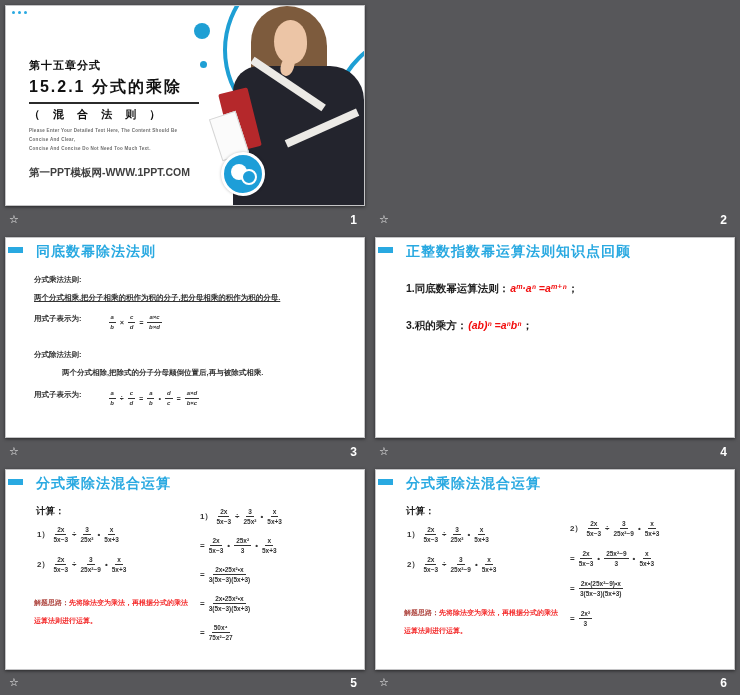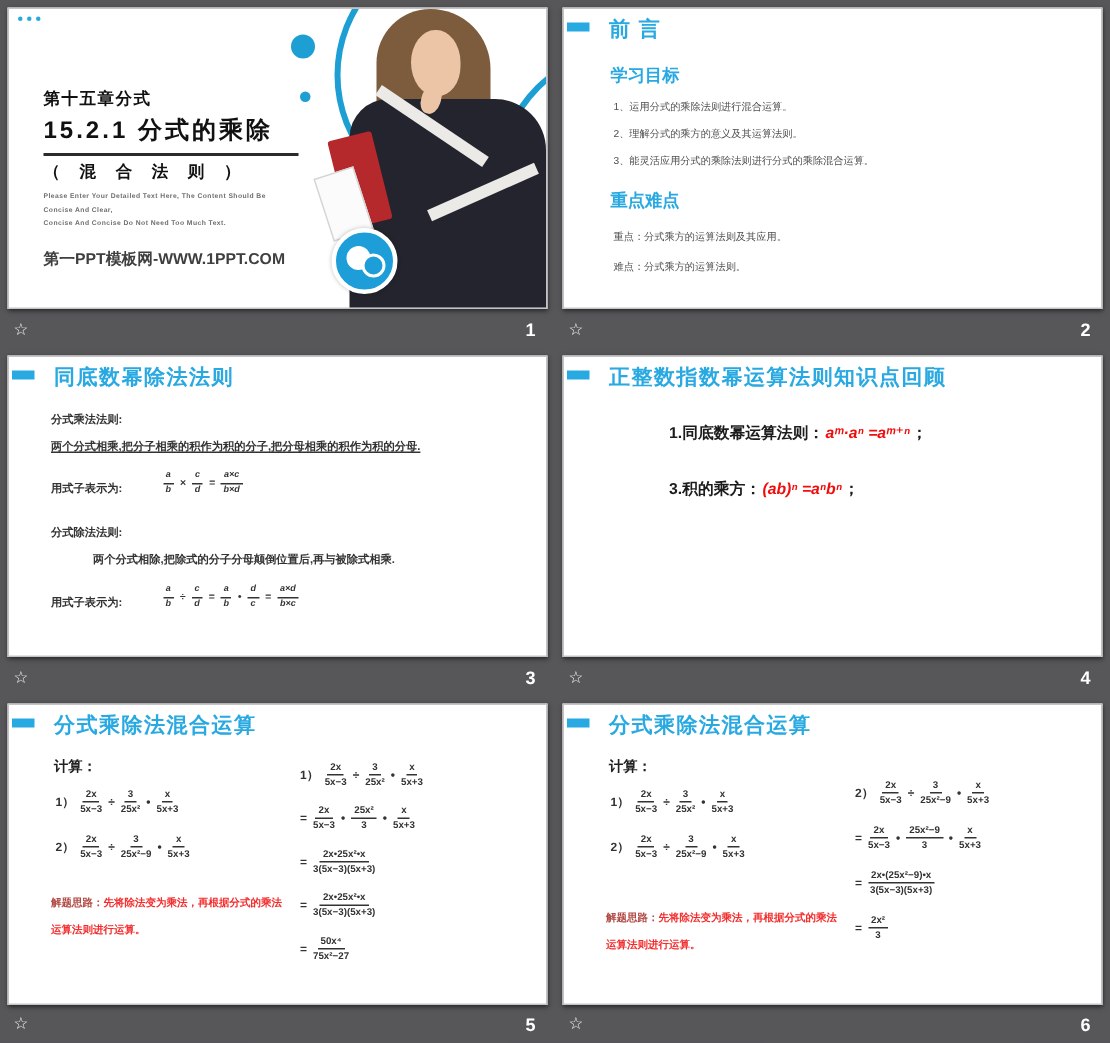--- a/index.html
+++ b/index.html
@@ -59,28 +59,28 @@
   .h2blue{position:absolute;left:31px;color:#29A9E1;font-weight:bold;font-size:11.5px;}
   .s2 .hGoal{top:37px;} .s2 .hKey{top:120px;}
   .s2 .goals{position:absolute;left:33px;top:60px;display:flex;flex-direction:column;gap:8px;}
   .s2 .keys{position:absolute;left:33px;top:147px;display:flex;flex-direction:column;gap:10px;}
   .s2 .li{font-size:6.8px;color:#4f4f52;}
 
   
   .s3 .line{position:absolute;left:28px;font-size:7.5px;font-weight:bold;color:#333;white-space:nowrap;}
   .s3 .l1{top:37px;} .s3 .l2{top:55px;text-decoration:underline;} .s3 .l4{top:112px;} .s3 .l5{top:130px;padding-left:28px;}
   .s3 .exprA{top:76px;} .s3 .exprB{top:152px;}
-  .s3 .expr{position:absolute;left:28px;display:flex;align-items:flex-end;gap:26px;
+  .s3 .expr{position:absolute;left:28px;display:flex;align-items:flex-start;gap:26px;
     font-size:7.5px;font-weight:bold;color:#333;}
   .s3 .mrow{font-size:7px;font-style:italic;}
   .s3 .frac{font-size:6px;}
 
   
   .s4 .rules{position:absolute;left:30px;top:44px;display:flex;flex-direction:column;gap:23px;}
-  .s4 .rule{font-size:10.5px;font-weight:bold;color:#1c1c1c;white-space:nowrap;margin-left:40px;}
+  .s4 .rule{font-size:10.5px;font-weight:bold;color:#1c1c1c;white-space:nowrap;}
   .s4 .rf{color:#F20D0D;font-style:italic;padding:0 1px;}
 
   
   .calc{position:absolute;left:30px;top:35px;font-size:9.5px;font-weight:bold;color:#222;}
   .probs{position:absolute;left:30px;top:56px;display:flex;flex-direction:column;gap:12px;}
   .hint{position:absolute;left:28px;width:158px;font-size:7px;font-weight:bold;line-height:2.6;color:#F42C2C;}
   .hint .hl{color:#b04a44;}
   .s5 .hint{top:124px;} .s6 .hint{top:134px;}
   .stepcol{position:absolute;left:193px;display:flex;flex-direction:column;}
   .s5 .stepcol{top:38px;gap:11px;} .s6 .stepcol{top:50px;gap:12px;}
@@ -126,35 +126,20 @@
       </div>
       <div class="site">第一PPT模板网-WWW.1PPT.COM</div>
     </div>
     <div class="band">
       <span class="blogo">☆</span>
       <span class="pnum">1</span>
     </div>
   </div>
 
   <div class="cell">
-    <div class="slide s2">
-      <div class="marker"></div>
-      <div class="ctitle">前 言</div>
-      <div class="h2blue hGoal">学习目标</div>
-      <div class="goals">
-        <div class="li">1、运用分式的乘除法则进行混合运算。</div>
-        <div class="li">2、理解分式的乘方的意义及其运算法则。</div>
-        <div class="li">3、能灵活应用分式的乘除法则进行分式的乘除混合运算。</div>
-      </div>
-      <div class="h2blue hKey">重点难点</div>
-      <div class="keys">
-        <div class="li">重点：分式乘方的运算法则及其应用。</div>
-        <div class="li">难点：分式乘方的运算法则。</div>
-      </div>
-    </div>
     <div class="band">
       <span class="blogo">☆</span>
       <span class="pnum">2</span>
     </div>
   </div>
 
   <div class="cell">
     <div class="slide s3">
       <div class="marker"></div>
       <div class="ctitle">同底数幂除法法则</div>

